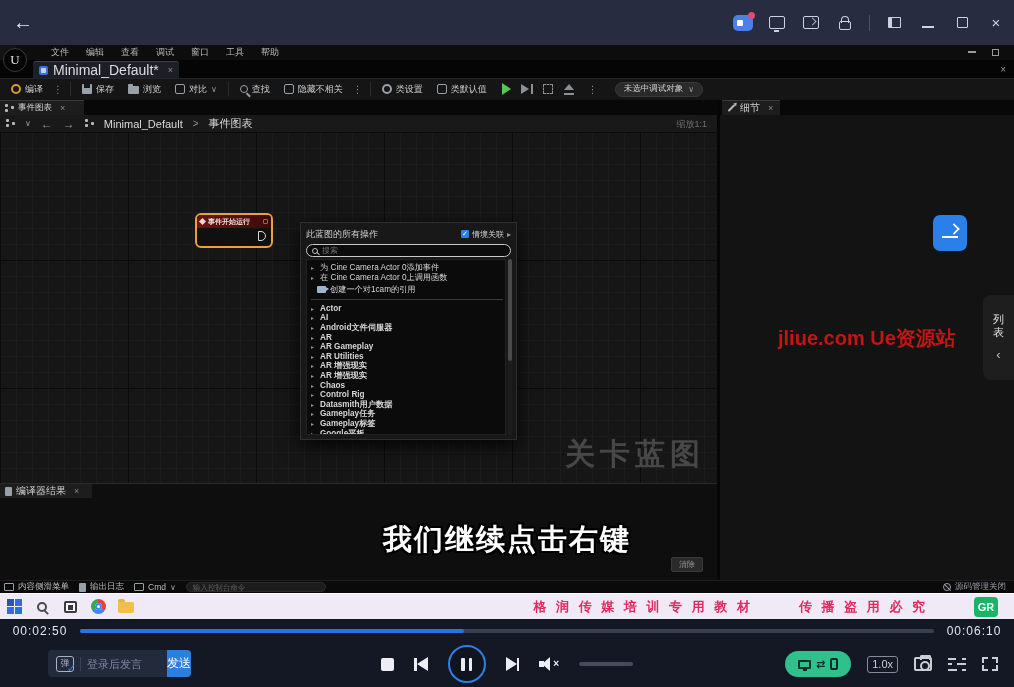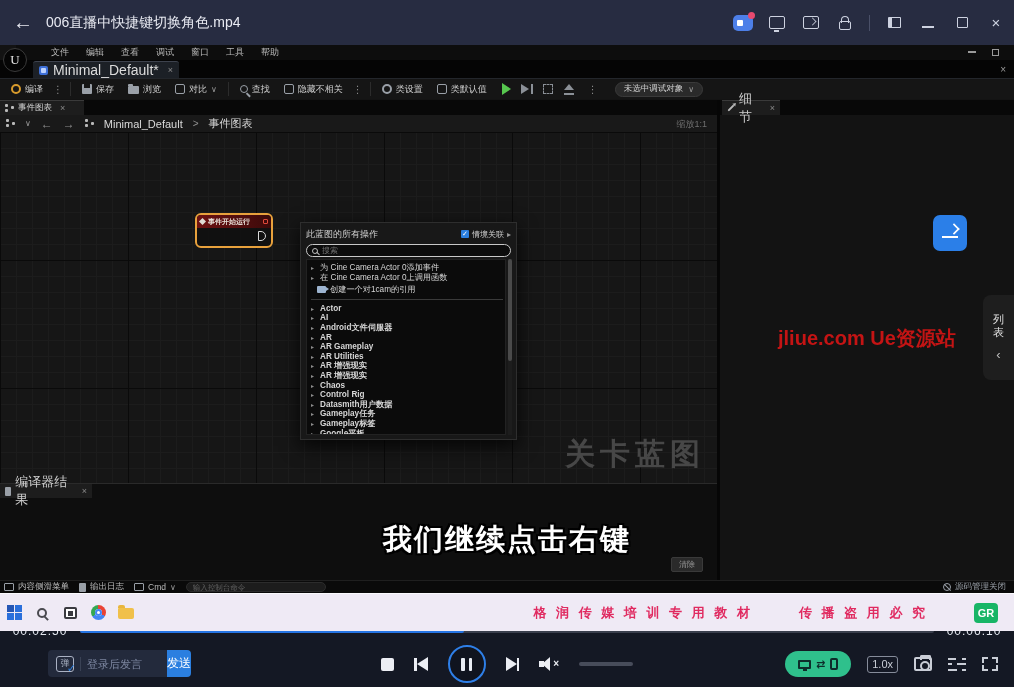--- a/index.html
+++ b/index.html
@@ -113,21 +113,21 @@
   .cm-row{display:flex;align-items:center;gap:4px;height:9.8px;color:#d6d6d6;font-size:8.2px;cursor:pointer;white-space:nowrap;}
   .cm-row .arr{color:#8a8a8a;font-size:6px;width:5px;}
   .cm-special-icon{width:9px;height:7px;background:#9db4d0;border-radius:1px;position:relative;margin-left:6px;}
   .cm-special-icon::after{content:"";position:absolute;right:-3px;top:1px;border-left:3px solid #9db4d0;border-top:2px solid transparent;border-bottom:2px solid transparent;}
   .cm-sep{height:1px;background:#3a3a3a;margin:3px 2px 4px 0;}
   .cm-cat{height:9.6px;font-size:8.2px;font-weight:700;}
 
   
   .compiler{position:absolute;left:0;top:438px;width:717px;height:97px;background:#0e0e0e;border-top:1px solid #2a2a2a;}
   .comp-tab{position:absolute;left:0;top:0;height:14px;width:92px;background:#1d1d1d;display:flex;align-items:center;gap:4px;padding:0 5px;}
-  .comp-label{color:#cfcfcf;font-size:13px;}
+  .comp-label{color:#cfcfcf;font-size:10px;}
   .doc-ic{width:7px;height:9px;background:#9aa0a8;border-radius:1px;}
   .clear-btn{position:absolute;right:14px;bottom:8px;background:#2a2a2a;border:1px solid #3a3a3a;border-radius:2px;color:#9a9a9a;font-size:8px;padding:1px 7px;cursor:pointer;}
 
   
   .vdivider{position:absolute;left:717px;top:55px;width:3px;height:480px;background:#060606;}
   .details{position:absolute;left:720px;top:55px;width:294px;height:480px;background:#131313;}
   .details-tabstrip{height:15px;background:#080808;position:relative;}
   .details-tab{position:absolute;left:2px;top:0;height:15px;width:58px;background:#1d1d1d;border-top:1px solid #3a3a3a;display:flex;align-items:center;gap:4px;padding:0 5px;}
   .pencil-ic{width:9px;height:2px;background:#b9b9b9;transform:rotate(-45deg);border-radius:1px;position:relative;}
   .pencil-ic::after{content:"";position:absolute;right:-3px;top:-1px;border-left:3px solid #b9b9b9;border-top:2px solid transparent;border-bottom:2px solid transparent;}
@@ -159,21 +159,21 @@
   .gif-ic{color:#d6d6d6;font-size:10px;font-weight:700;border:2px solid #d6d6d6;border-radius:2px;width:auto;height:auto;padding:0 2px;line-height:11px;}
   .vcam{background:#c9c9c9;border-radius:2px;width:14px;}
   .vcam::after{content:"";position:absolute;right:-4px;top:2px;border-left:4px solid #c9c9c9;border-top:0 solid transparent;border-bottom:4px solid transparent;width:0;height:0;transform:rotate(180deg);}
   .pen{width:16px;height:4px;background:#c9c9c9;transform:rotate(-35deg);border-radius:1px;margin-top:6px;}
   .pen::after{content:"";position:absolute;right:-4px;top:0;border-left:4px solid #c9c9c9;border-top:2px solid transparent;border-bottom:2px solid transparent;}
   .list-tab{position:absolute;left:983px;top:295px;width:31px;height:85px;background:#1f1f1ff0;border-radius:8px 0 0 8px;z-index:2;display:flex;flex-direction:column;align-items:center;justify-content:center;gap:8px;cursor:pointer;}
   .list-tab .lt-label{color:#e0e0e0;font-size:11px;width:14px;text-align:center;line-height:13px;}
   .list-tab .lt-chevron{color:#bdbdbd;font-size:13px;}
 
   
-  .taskbar{position:absolute;left:0;top:593px;width:1014px;height:38px;background:#efeaf5;border-top:1px solid #fbfafd;display:flex;align-items:center;z-index:5;}
+  .taskbar{position:absolute;left:0;top:593px;width:1014px;height:26px;background:#efeaf5;border-top:1px solid #fbfafd;display:flex;align-items:center;z-index:5;}
   .tk-ic{width:28px;height:26px;display:flex;align-items:center;justify-content:center;cursor:pointer;}
   .win-ic{width:15px;height:15px;display:grid;grid-template-columns:7px 7px;grid-template-rows:7px 7px;gap:1px;}
   .win-ic span{background:#2a6fdb;}
   .win-ic span:nth-child(1){background:#2456b5;}
   .tk-mag{width:10px;height:10px;border:2px solid #4a4a50;border-radius:50%;position:relative;}
   .tk-mag::after{content:"";position:absolute;right:-4px;bottom:-3px;width:6px;height:2px;background:#4a4a50;transform:rotate(45deg);}
   .tk-task{width:13px;height:12px;border:2px solid #3a3a40;border-radius:2px;background:#fff;position:relative;}
   .tk-task::after{content:"";position:absolute;left:2px;top:2px;width:5px;height:5px;background:#3a3a40;}
   .chrome{width:15px;height:15px;border-radius:50%;background:conic-gradient(#ea4335 0 33%,#4285f4 33% 66%,#34a853 66% 100%);position:relative;}
   .chrome::after{content:"";position:absolute;left:4px;top:4px;width:7px;height:7px;border-radius:50%;background:#fff;box-shadow:inset 0 0 0 2px #4285f4;}
@@ -233,21 +233,20 @@
   .fs-ic i::before{content:"";position:absolute;right:0;top:0;width:4px;height:4px;border-right:2px solid #c9cdd6;border-top:2px solid #c9cdd6;}
   .fs-ic i::after{content:"";position:absolute;left:0;bottom:0;width:4px;height:4px;border-left:2px solid #c9cdd6;border-bottom:2px solid #c9cdd6;}
 </style>
 </head>
 <body>
 
 <div class="stage">
 
   <div class="titlebar">
     <div class="tb-back">←</div>
-    <div class="tb-title">006直播中快捷键切换角色.mp4</div>
     <div class="tb-right">
       <span class="tb-ic">
           <span class="ic-controller"></span>
         </span>
       <span class="tb-ic">
           <span class="box-ic ic-tv"></span>
         </span>
       <span class="tb-ic">
           <span class="box-ic ic-cast"></span>
         </span>

